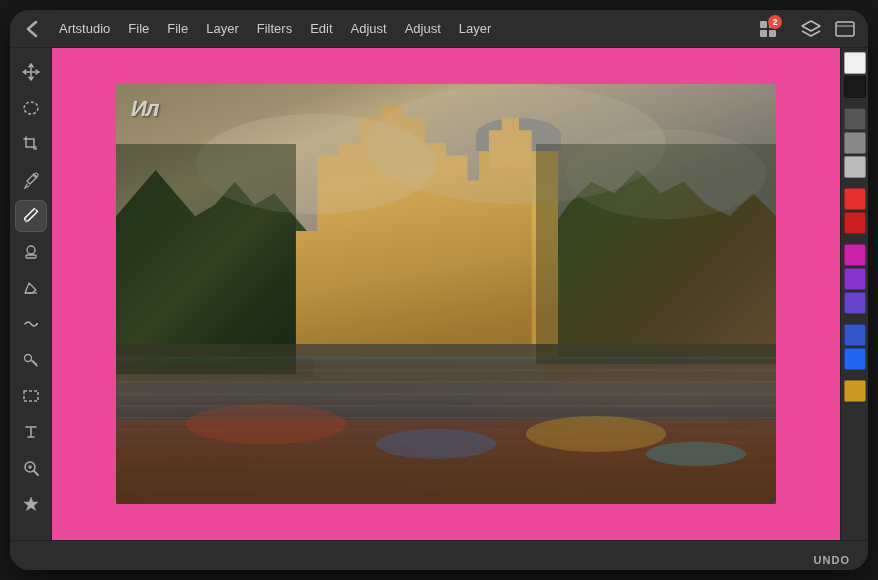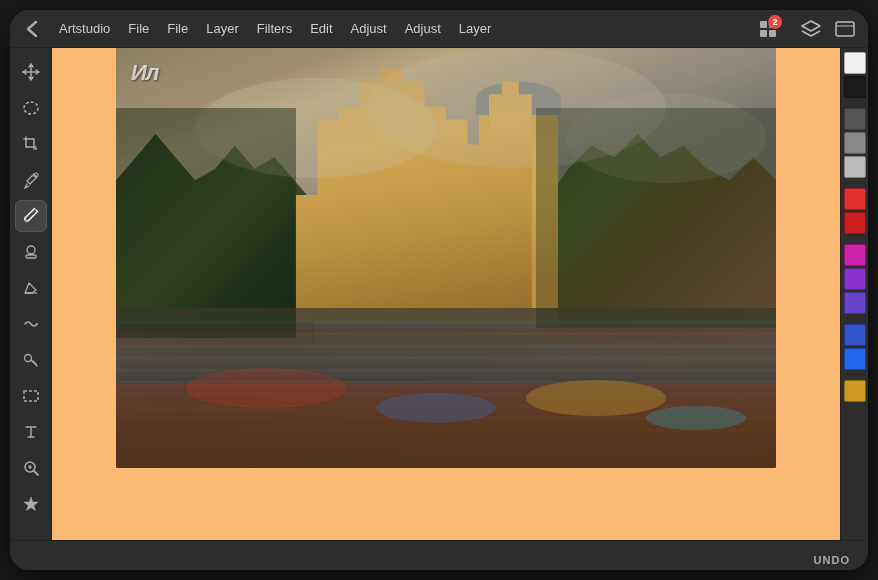--- a/index.html
+++ b/index.html
@@ -151,23 +151,23 @@
       background: #3a3a3a;
       border: 1px solid #555;
     }
     .tool-btn.selected {
       background: #444;
     }
 
     
     .canvas-area {
       flex: 1;
-      background: #fdba74;
-      display: flex;
-      align-items: flex-start;
+      background: #ec4899;
+      display: flex;
+      align-items: center;
       justify-content: center;
       overflow: hidden;
       position: relative;
     }
 
     .canvas-wrapper {
       position: relative;
       width: 660px;
       height: 420px;
     }

